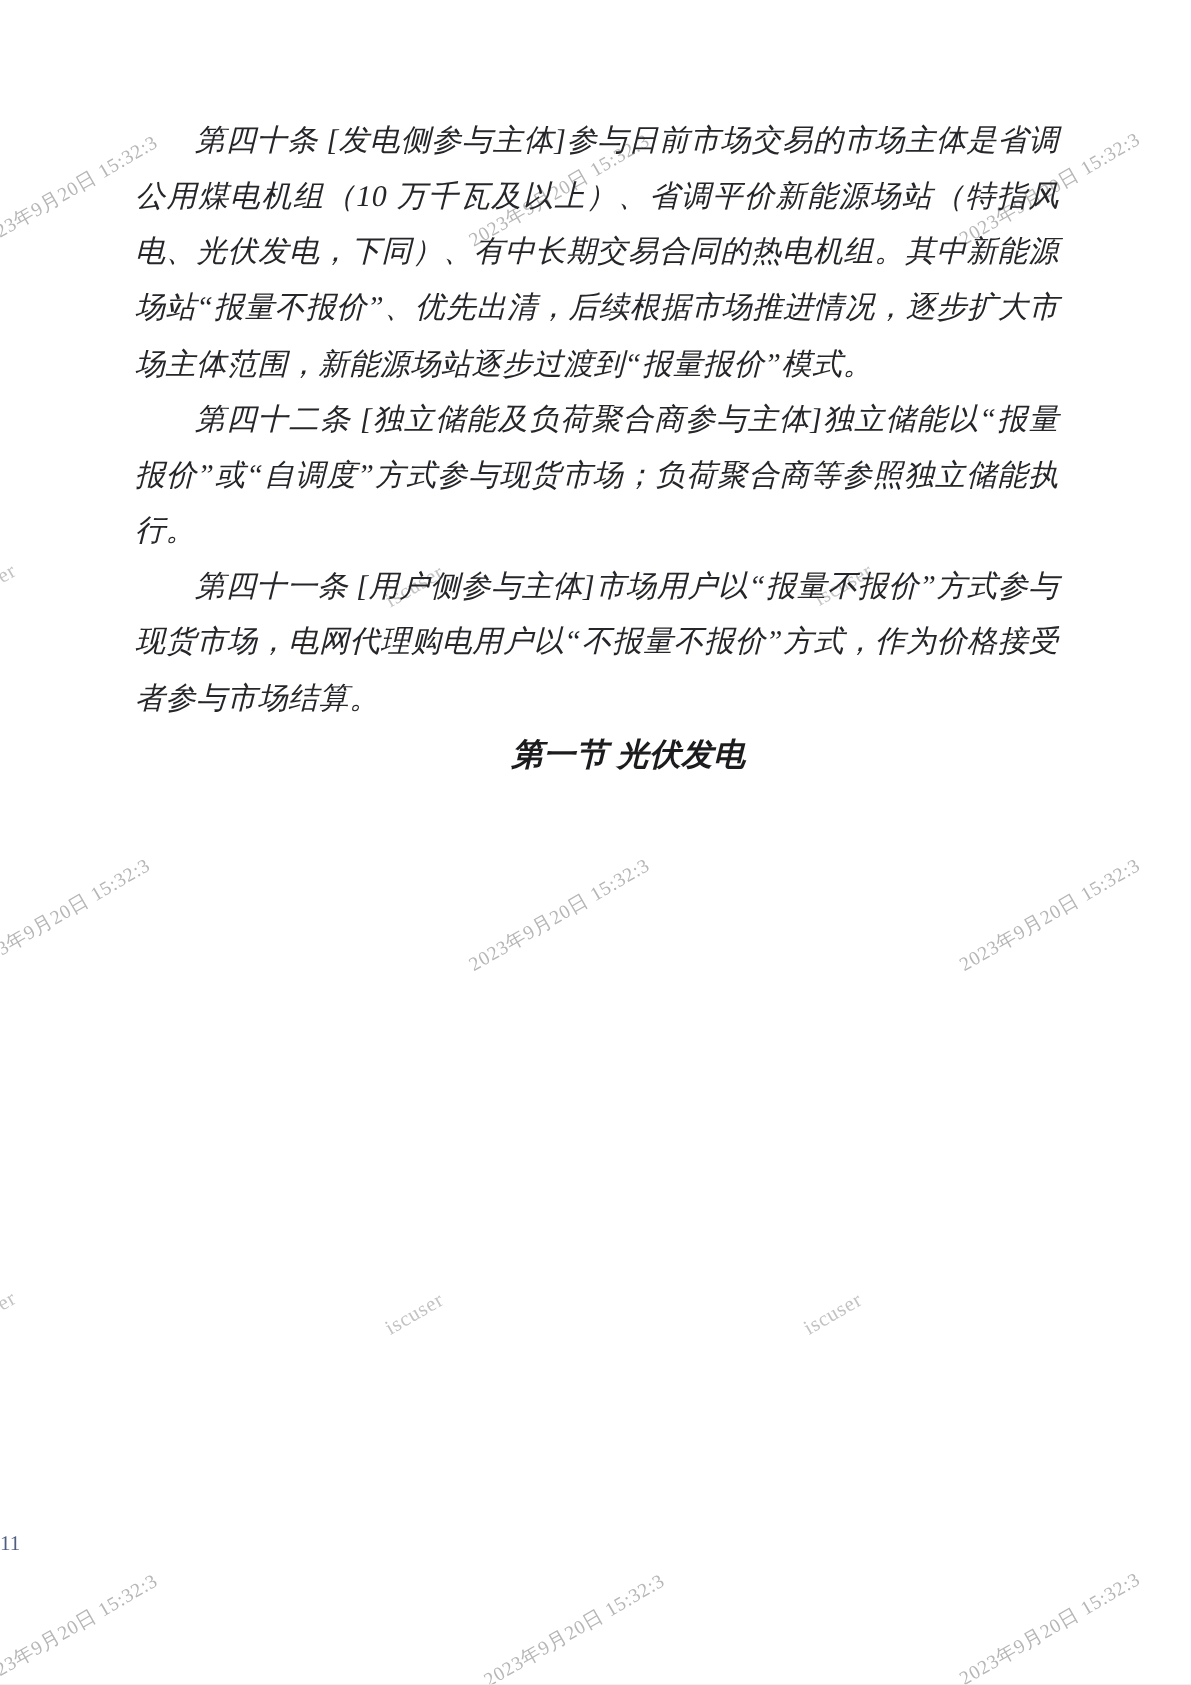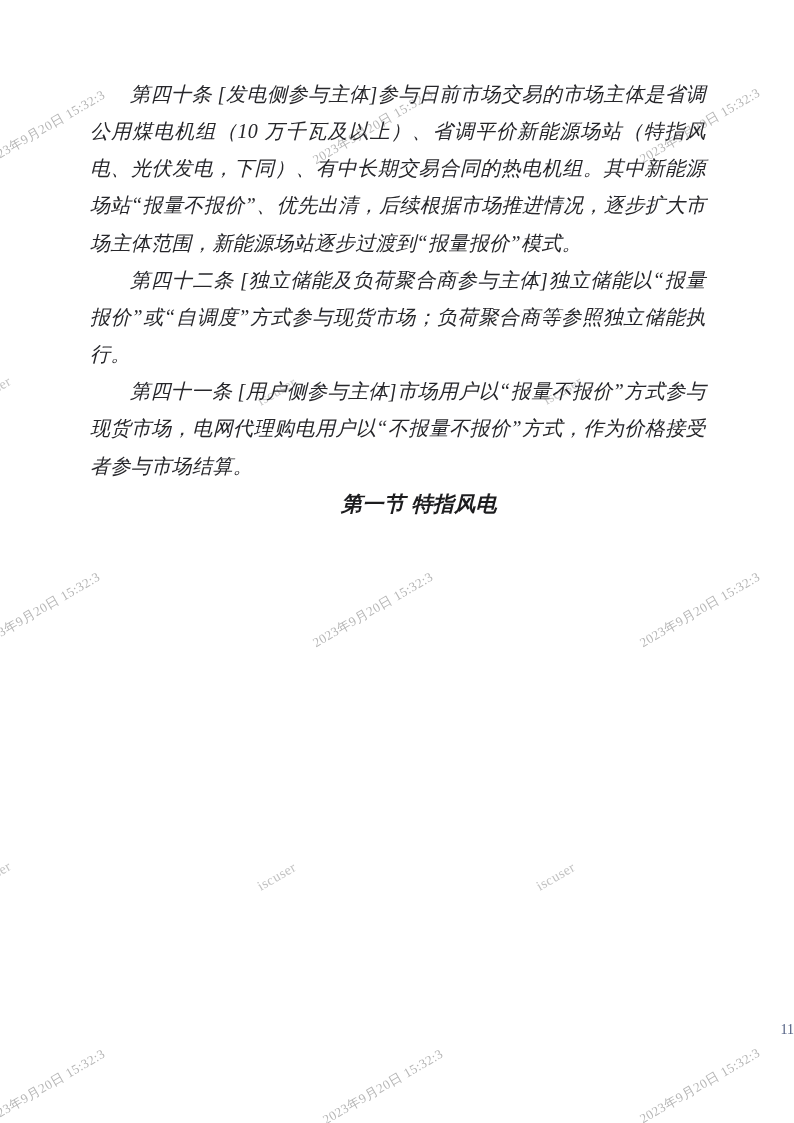--- a/index.html
+++ b/index.html
@@ -59,21 +59,21 @@
     letter-spacing:1px;
     margin:0;
     color:#1c1c1e;
   }
 
   
   .page-number {
     position:absolute;
     left:0; right:0; top:1022px;
     z-index:1;
-    text-align:right;
+    text-align:left;
     font-size:14px;
     color:var(--pagenum-color,#4f5d80);
     font-family:"Liberation Serif","DejaVu Serif",serif;
   }
 </style>
 </head>
 <body>
 
 <div class="page">
 
@@ -93,18 +93,18 @@
     <span class="wm user" style="left:563px; top:391px;">iscuser</span>
     <span class="wm user" style="left:-8px;  top:876px;">iscuser</span>
     <span class="wm user" style="left:277px; top:877px;">iscuser</span>
     <span class="wm user" style="left:556px; top:877px;">iscuser</span>
   </div>
 
   <div class="content">
     <p>第四十条 [发电侧参与主体]参与日前市场交易的市场主体是省调公用煤电机组（10 万千瓦及以上）、省调平价新能源场站（特指风电、光伏发电，下同）、有中长期交易合同的热电机组。其中新能源场站“报量不报价”、优先出清，后续根据市场推进情况，逐步扩大市场主体范围，新能源场站逐步过渡到“报量报价”模式。</p>
     <p>第四十二条 [独立储能及负荷聚合商参与主体]独立储能以“报量报价”或“自调度”方式参与现货市场；负荷聚合商等参照独立储能执行。</p>
     <p>第四十一条 [用户侧参与主体]市场用户以“报量不报价”方式参与现货市场，电网代理购电用户以“不报量不报价”方式，作为价格接受者参与市场结算。</p>
-    <p class="section-heading">第一节 特指风电</p>
+    <p class="section-heading">第一节 光伏发电</p>
   </div>
 
   <div class="page-number">11</div>
 
 </div>
 
 </body></html>

